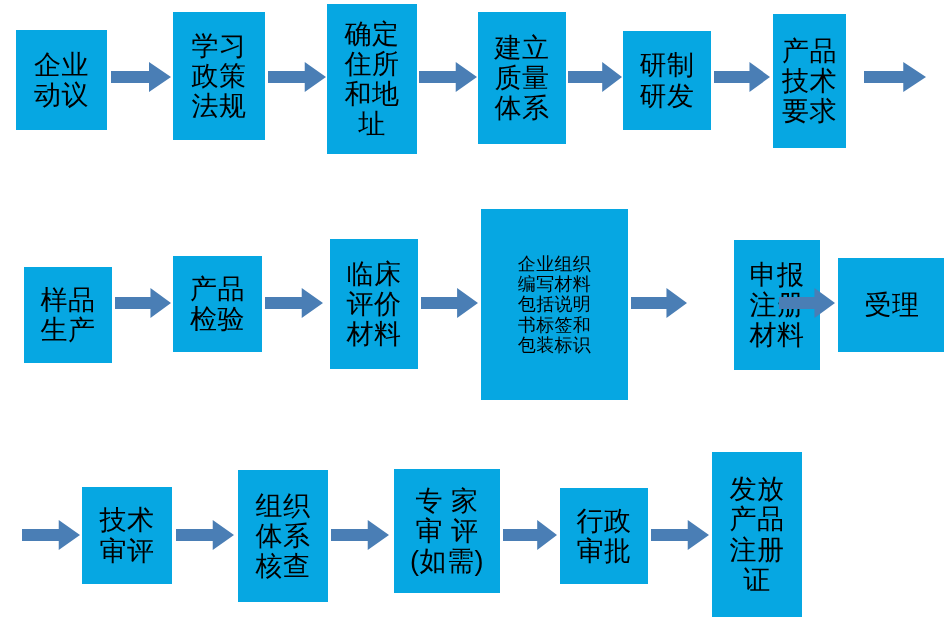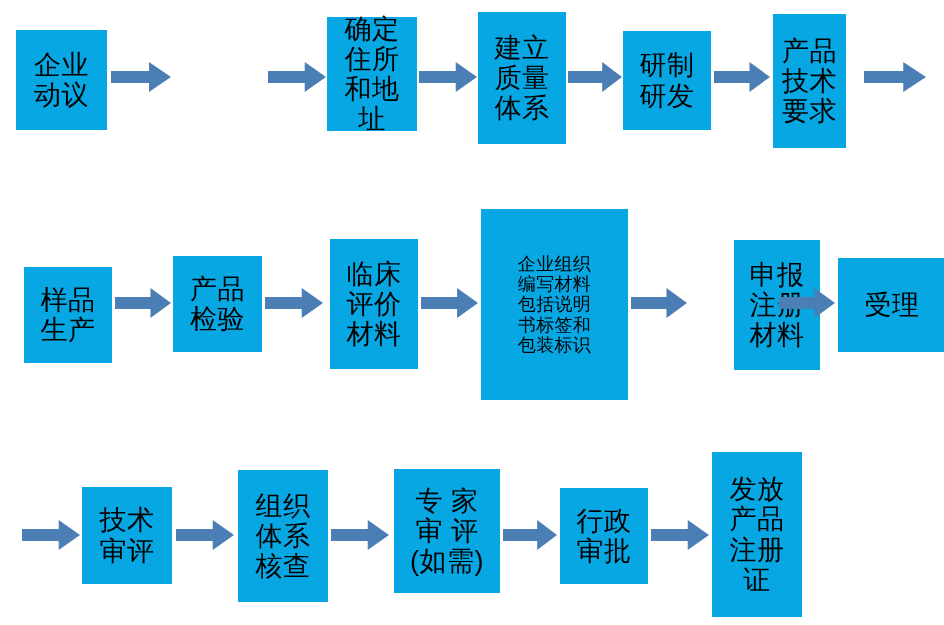--- a/index.html
+++ b/index.html
@@ -53,28 +53,33 @@
     <span class="label">企业
 动议</span>
   </div>
 
   <span class="arrow" style="left:111px; top:62px; width:60px; height:30px;">
     <svg viewBox="0 0 60 30" preserveAspectRatio="none" aria-hidden="true">
       <polygon points="0,9 38,9 38,0 60,15 38,30 38,21 0,21" fill="#4A7EB5"></polygon>
     </svg>
   </span>
 
+  <div class="node" style="left:173px; top:12px; width:92px; height:128px; font-size:27px;">
+    <span class="label">学习
+政策
+法规</span>
+  </div>
 
   <span class="arrow" style="left:268px; top:62px; width:58px; height:30px;">
     <svg viewBox="0 0 60 30" preserveAspectRatio="none" aria-hidden="true">
       <polygon points="0,9 38,9 38,0 60,15 38,30 38,21 0,21" fill="#4A7EB5"></polygon>
     </svg>
   </span>
 
-  <div class="node" style="left:327px; top:17px; width:90px; height:114px; font-size:27px;">
+  <div class="node" style="left:327px; top:4px; width:90px; height:150px; font-size:27px;">
     <span class="label">确定
 住所
 和地
 址</span>
   </div>
 
   <span class="arrow" style="left:419px; top:62px; width:58px; height:30px;">
     <svg viewBox="0 0 60 30" preserveAspectRatio="none" aria-hidden="true">
       <polygon points="0,9 38,9 38,0 60,15 38,30 38,21 0,21" fill="#4A7EB5"></polygon>
     </svg>

